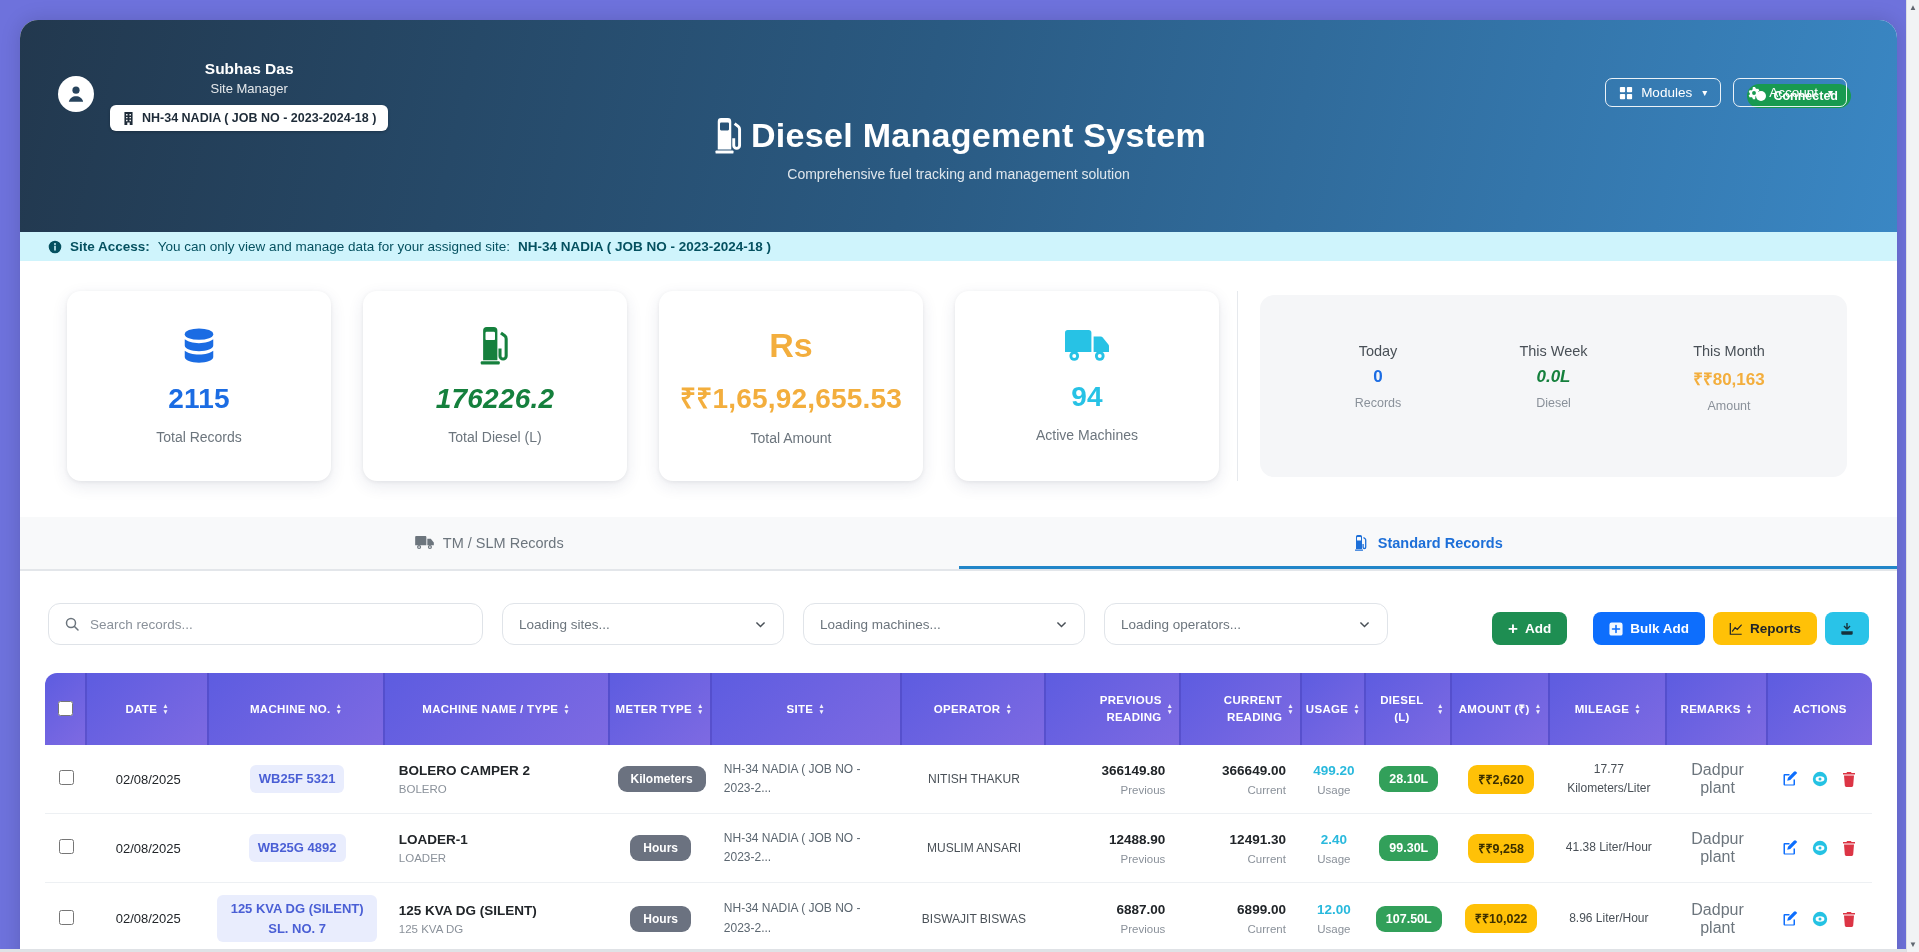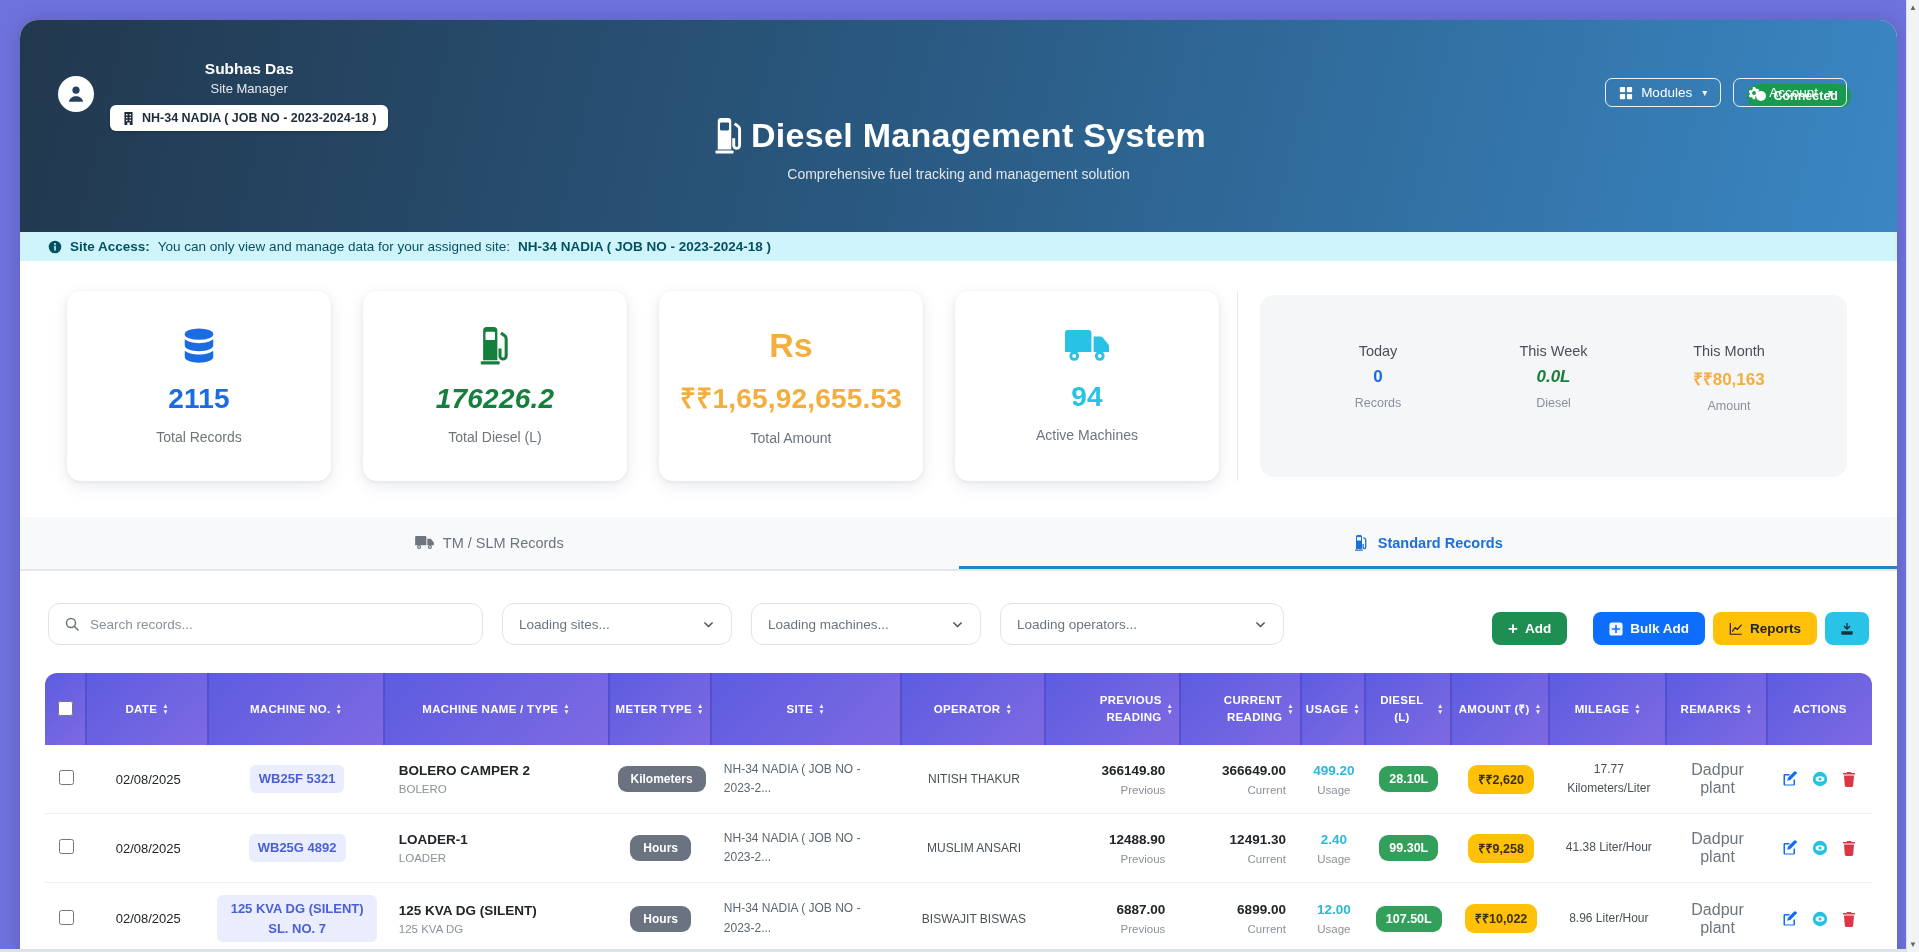--- a/index.html
+++ b/index.html
@@ -98,21 +98,21 @@
   
   .filter-row { display:flex; align-items:flex-end; gap:19px; padding:32px 28px 28px; background:#fff; }
   .search-box {
     width:435px; height:42px; border:1px solid #dfe3e8; border-radius:12px;
     display:flex; align-items:center; gap:10px; padding:0 15px; background:#fff;
   }
   .search-box svg { width:16px; height:16px; color:#6c757d; flex:none; }
   .search-box input { border:none; outline:none; flex:1; font-size:13.5px; font-family:inherit; color:#343a40; background:transparent; }
   .search-box input::placeholder { color:#8a919a; }
   .select {
-    width:230px; height:42px; border:1px solid #e0e4e9; border-radius:12px; background:#fff;
+    width:282px; height:42px; border:1px solid #e0e4e9; border-radius:12px; background:#fff;
     display:flex; align-items:center; justify-content:space-between; padding:0 16px;
     font-size:13.5px; color:#6c757d; cursor:pointer;
   }
   .select svg { width:13px; height:13px; color:#495057; }
   .btn-group { margin-left:auto; display:flex; align-items:center; gap:8px; }
   .btn {
     height:33px; border:none; border-radius:8px; font-size:13.5px; font-weight:bold;
     display:flex; align-items:center; gap:7px; padding:0 16px; cursor:pointer; font-family:inherit;
   }
   .btn svg { width:14px; height:14px; }

